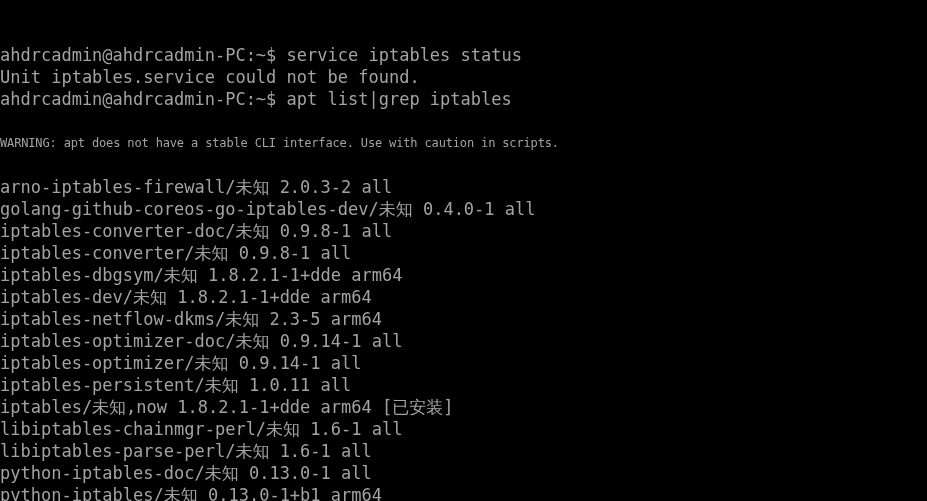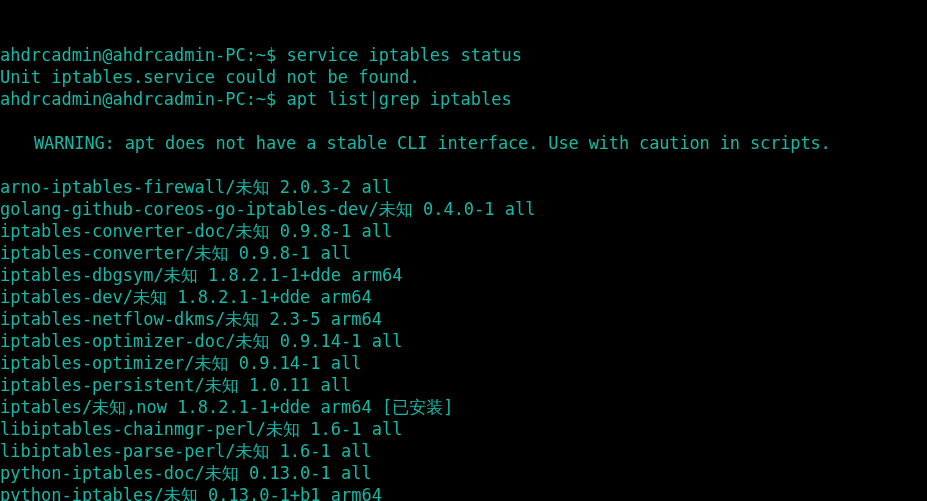--- a/index.html
+++ b/index.html
@@ -28,30 +28,29 @@
     box-sizing: border-box;
     padding: 0;
   }
   .line {
     display: block;
     height: 22px;
     line-height: 22px;
     white-space: pre;
     font-family: "DejaVu Sans Mono", "Liberation Mono", monospace;
     font-size: 17px;
-    color: #14b8a6;
+    color: #a3a3a3;
   }
   .line.blank {
     height: 22px;
   }
   
   .line.warning {
-    font-size: 17px;
+    font-size: 12px;
     letter-spacing: -0.15px;
-    padding-left: 34px;
   }
 </style>
 </head>
 <body>
 
 <div id="terminal">
   <div id="terminal-output"><div class="line">ahdrcadmin@ahdrcadmin-PC:~$ service iptables status</div><div class="line">Unit iptables.service could not be found.</div><div class="line">ahdrcadmin@ahdrcadmin-PC:~$ apt list|grep iptables</div><div class="line blank"></div><div class="line warning">WARNING: apt does not have a stable CLI interface. Use with caution in scripts.</div><div class="line blank"></div><div class="line">arno-iptables-firewall/未知 2.0.3-2 all</div><div class="line">golang-github-coreos-go-iptables-dev/未知 0.4.0-1 all</div><div class="line">iptables-converter-doc/未知 0.9.8-1 all</div><div class="line">iptables-converter/未知 0.9.8-1 all</div><div class="line">iptables-dbgsym/未知 1.8.2.1-1+dde arm64</div><div class="line">iptables-dev/未知 1.8.2.1-1+dde arm64</div><div class="line">iptables-netflow-dkms/未知 2.3-5 arm64</div><div class="line">iptables-optimizer-doc/未知 0.9.14-1 all</div><div class="line">iptables-optimizer/未知 0.9.14-1 all</div><div class="line">iptables-persistent/未知 1.0.11 all</div><div class="line">iptables/未知,now 1.8.2.1-1+dde arm64 [已安装]</div><div class="line">libiptables-chainmgr-perl/未知 1.6-1 all</div><div class="line">libiptables-parse-perl/未知 1.6-1 all</div><div class="line">python-iptables-doc/未知 0.13.0-1 all</div><div class="line">python-iptables/未知 0.13.0-1+b1 arm64</div></div>
   
 </div>
 

